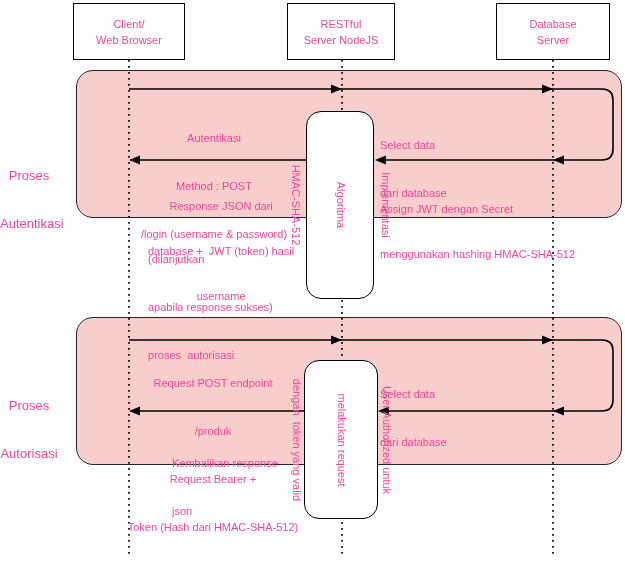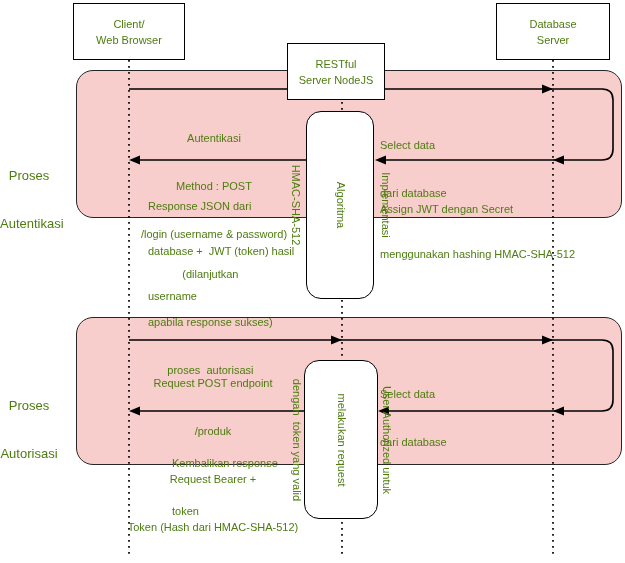--- a/index.html
+++ b/index.html
@@ -1,35 +1,35 @@
 <!DOCTYPE html>
 <html><head>
 <meta charset="utf-8">
 <style>
   html,body { margin:0; padding:0; background:#ffffff; }
   .canvas {
     position:relative; width:625px; height:563px; background:#ffffff;
-    font-family:"Liberation Sans", sans-serif; color:#4d7c0f; overflow:hidden;
+    font-family:"Liberation Sans", sans-serif; color:#ec4899; overflow:hidden;
   }
   .frame {
     position:absolute; left:76px; width:546px; height:148px;
     background:#F8CECC; border:1px solid #262626; border-radius:17px;
     box-sizing:border-box; z-index:1;
   }
   #frame1 { top:70px; }
   #frame2 { top:317px; }
   svg.overlay { position:absolute; left:0; top:0; z-index:2; }
   .actor {
     position:absolute; top:3px; height:57px; background:#ffffff;
     border:1.5px solid #000; box-sizing:border-box; z-index:3;
     display:flex; flex-direction:column; align-items:center; justify-content:center;
     font-size:11px; line-height:16px; text-align:center;
   }
   #actor-client { left:73px; width:112px; }
-  #actor-rest   { left:287px; width:98px;margin-top:40px; }
+  #actor-rest   { left:287px; width:108px; }
   #actor-db     { left:496px; width:114px; }
   .activation {
     position:absolute; background:#ffffff; border:1.4px solid #000;
     border-radius:15px; box-sizing:border-box; z-index:3;
   }
   #act1 { left:306px; top:111px; width:68px;  height:188px; }
   #act2 { left:304px; top:360px; width:74px;  height:159px; }
   .rot {
     position:absolute; left:50%; top:50%;
     transform:translate(-50%,-50%) rotate(90deg);
@@ -42,23 +42,23 @@
   }
   .label.center { text-align:center; }
   .frame-label {
     position:absolute; z-index:4; width:58px; text-align:center;
     font-size:13px; line-height:16px; white-space:pre;
   }
   #flabel1 { left:0px; top:136px; }
   #flabel2 { left:0px; top:366px; }
   #msg-auth-request  { left:128px; top:98px;  width:172px; }
   #msg-select-1      { left:380px; top:105px; }
-  #msg-auth-response { left:148px; top:169px; line-height:15px; }
+  #msg-auth-response { left:148px; top:169px; line-height:15px;text-align:center; }
   #msg-assign-jwt    { left:372px; top:172px; line-height:15px;margin-left:8px; }
-  #msg-note          { left:148px; top:234px;text-align:center; }
+  #msg-note          { left:148px; top:219px; }
   #msg-request       { left:120px; top:343px; width:186px; }
   #msg-select-2      { left:380px; top:354px; }
   #msg-return-resp   { left:172px; top:423px; }
   #msg-return-data   { left:380px; top:423px; }
 </style>
 </head>
 <body>
 
 <div class="canvas">
 
@@ -160,17 +160,17 @@
     <div>Token (Hash dari HMAC-SHA-512)</div>
   </div>
 
   <div class="label" id="msg-select-2">
     <div>Select data</div>
     <div>dari database</div>
   </div>
 
   <div class="label" id="msg-return-resp">
     <div>Kembalikan response</div>
-    <div>token</div>
+    <div>json</div>
   </div>
 
 
 </div>
 
 </body></html>

